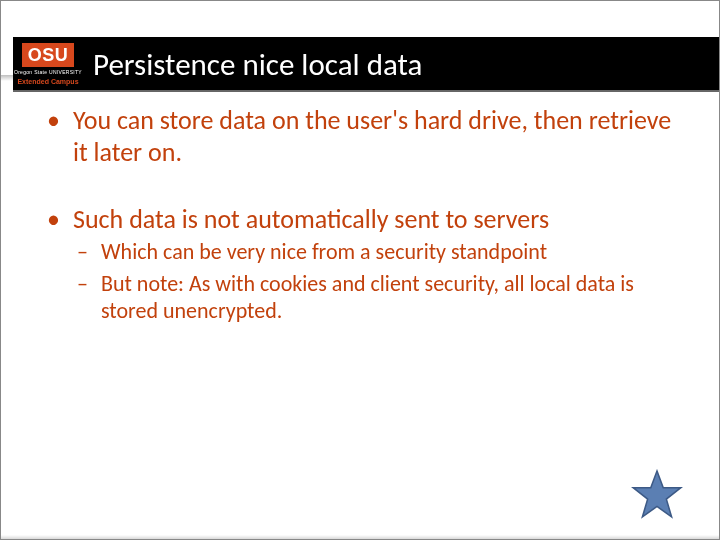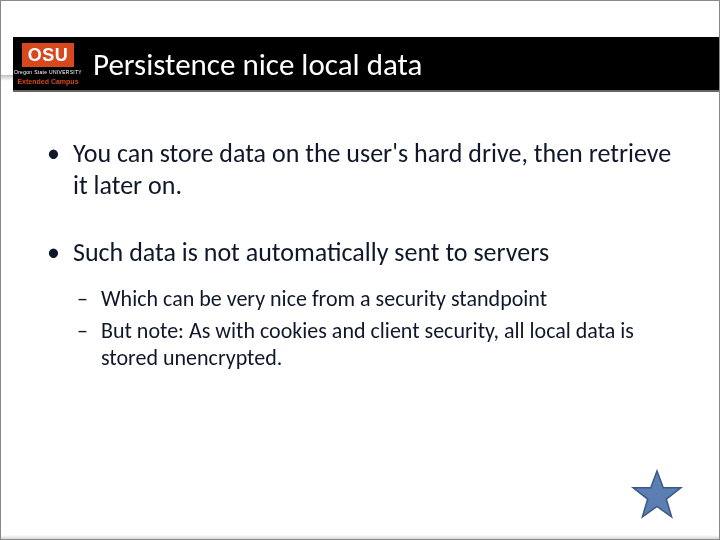--- a/index.html
+++ b/index.html
@@ -33,27 +33,27 @@
   }
   .title {
     color: #fff; font-size: 31px; font-weight: 400; margin-left: 10px;
     font-family: Calibri, Arial, sans-serif;
   }
   .shadow {
     position: absolute; left: 0; right: 0; top: 74px; height: 6px;
     background: linear-gradient(to bottom, rgba(0,0,0,0.25), rgba(0,0,0,0));
   }
   .body {
-    position: absolute; top: 137px; left: 46px; right: 40px;
-    font-size: 26px; color: #0f172a; line-height: 1.22;
+    position: absolute; top: 104px; left: 46px; right: 40px;
+    font-size: 26px; color: #c2410c; line-height: 1.22;
   }
   ul.top { list-style: none; }
   ul.top > li { position: relative; padding-left: 26px; margin-bottom: 36px; }
   ul.top > li::before { content: "•"; position: absolute; left: 0; top: 0; font-size: 26px; }
-  ul.sub { list-style: none; margin-top: 16px; }
+  ul.sub { list-style: none; margin-top: 2px; }
   ul.sub > li { position: relative; padding-left: 28px; font-size: 22px; margin-bottom: 4px; line-height: 1.25; }
   ul.sub > li::before { content: "–"; position: absolute; left: 4px; top: 0; font-size: 22px; }
   .em-not { }
   .star {
     position: absolute; right: 36px; bottom: 18px; width: 52px; height: 52px;
   }
   .footer-shadow {
     position: absolute; left: 0; right: 0; bottom: 0; height: 4px;
     background: linear-gradient(to top, rgba(0,0,0,0.15), rgba(0,0,0,0));
   }

